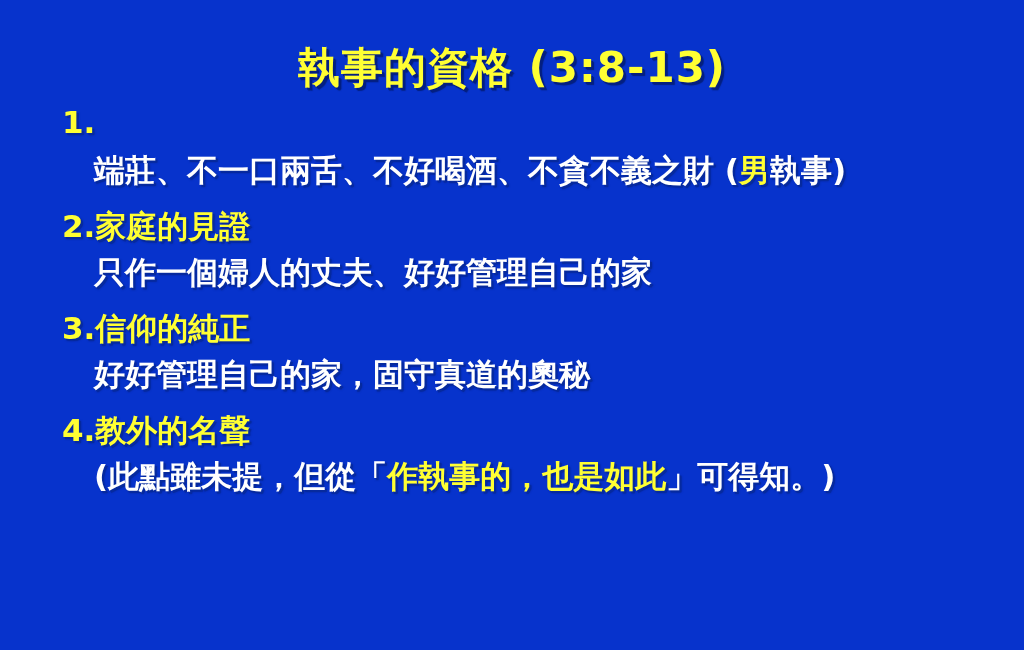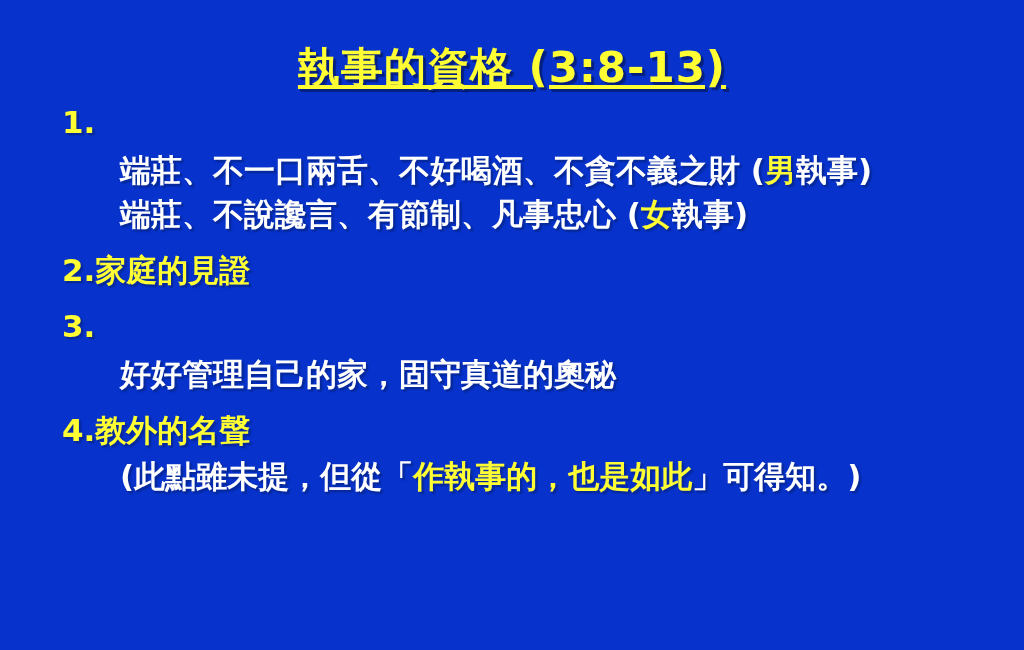--- a/index.html
+++ b/index.html
@@ -27,21 +27,20 @@
     top: 40px;
     left: 0;
     width: 1024px;
     text-align: center;
     font-size: 42px;
     font-weight: bold;
     color: #ffff33;
     letter-spacing: 1px;
     text-shadow: 2px 2px 0 #041f80, 3px 3px 1px rgba(2,16,70,0.55);
     white-space: nowrap;
-    text-decoration: underline;
   }
   .body-area {
     position: absolute;
     top: 104px;
     left: 0;
     width: 1024px;
   }
   .section {
     margin-bottom: 14px;
   }
@@ -59,21 +58,21 @@
     text-shadow: 2px 2px 0 #062a9e, 2px 2px 2px rgba(2,16,70,0.5);
     white-space: nowrap;
   }
   .sec-num {
     display: inline-block;
     min-width: 30px;
     text-align: left;
   }
   .sec-line {
     height: 44px;
-    padding-left: 120px;
+    padding-left: 94px;
     color: #ffffff;
     font-size: 31px;
     font-weight: bold;
     line-height: 44px;
     white-space: nowrap;
     text-shadow: 2px 2px 0 #062a9e, 2px 2px 2px rgba(2,16,70,0.5);
   }
   .hl {
     color: #ffff33;
   }
@@ -84,31 +83,32 @@
 <div id="slide">
 
   <div class="title">執事的資格 (3:8-13)</div>
 
   <div class="body-area" id="body-area">
       <div class="section">
         <div class="sec-head">
           <span class="sec-num">1.</span>
         </div>
         <div class="sec-line"><span>端莊、不一口兩舌、不好喝酒、不貪不義之財 (</span><span class="hl">男</span><span>執事)</span></div>
-        <div class="sec-line"><span>端莊、不說讒言、有節制、凡事忠心 (</span><span class="hl">女</span><span>執事)</span></div>
       </div>
       <div class="section">
         <div class="sec-head">
           <span class="sec-num">2.</span>
           <span>家庭的見證</span>
         </div>
+        <div class="sec-line"><span>只作一個婦人的丈夫、好好管理自己的家</span></div>
       </div>
       <div class="section">
         <div class="sec-head">
           <span class="sec-num">3.</span>
+          <span>信仰的純正</span>
         </div>
         <div class="sec-line"><span>好好管理自己的家，固守真道的奧秘</span></div>
       </div>
       <div class="section">
         <div class="sec-head">
           <span class="sec-num">4.</span>
           <span>教外的名聲</span>
         </div>
         <div class="sec-line"><span>(此點雖未提，但從「</span><span class="hl">作執事的，也是如此</span><span>」可得知。)</span></div>
       </div>

